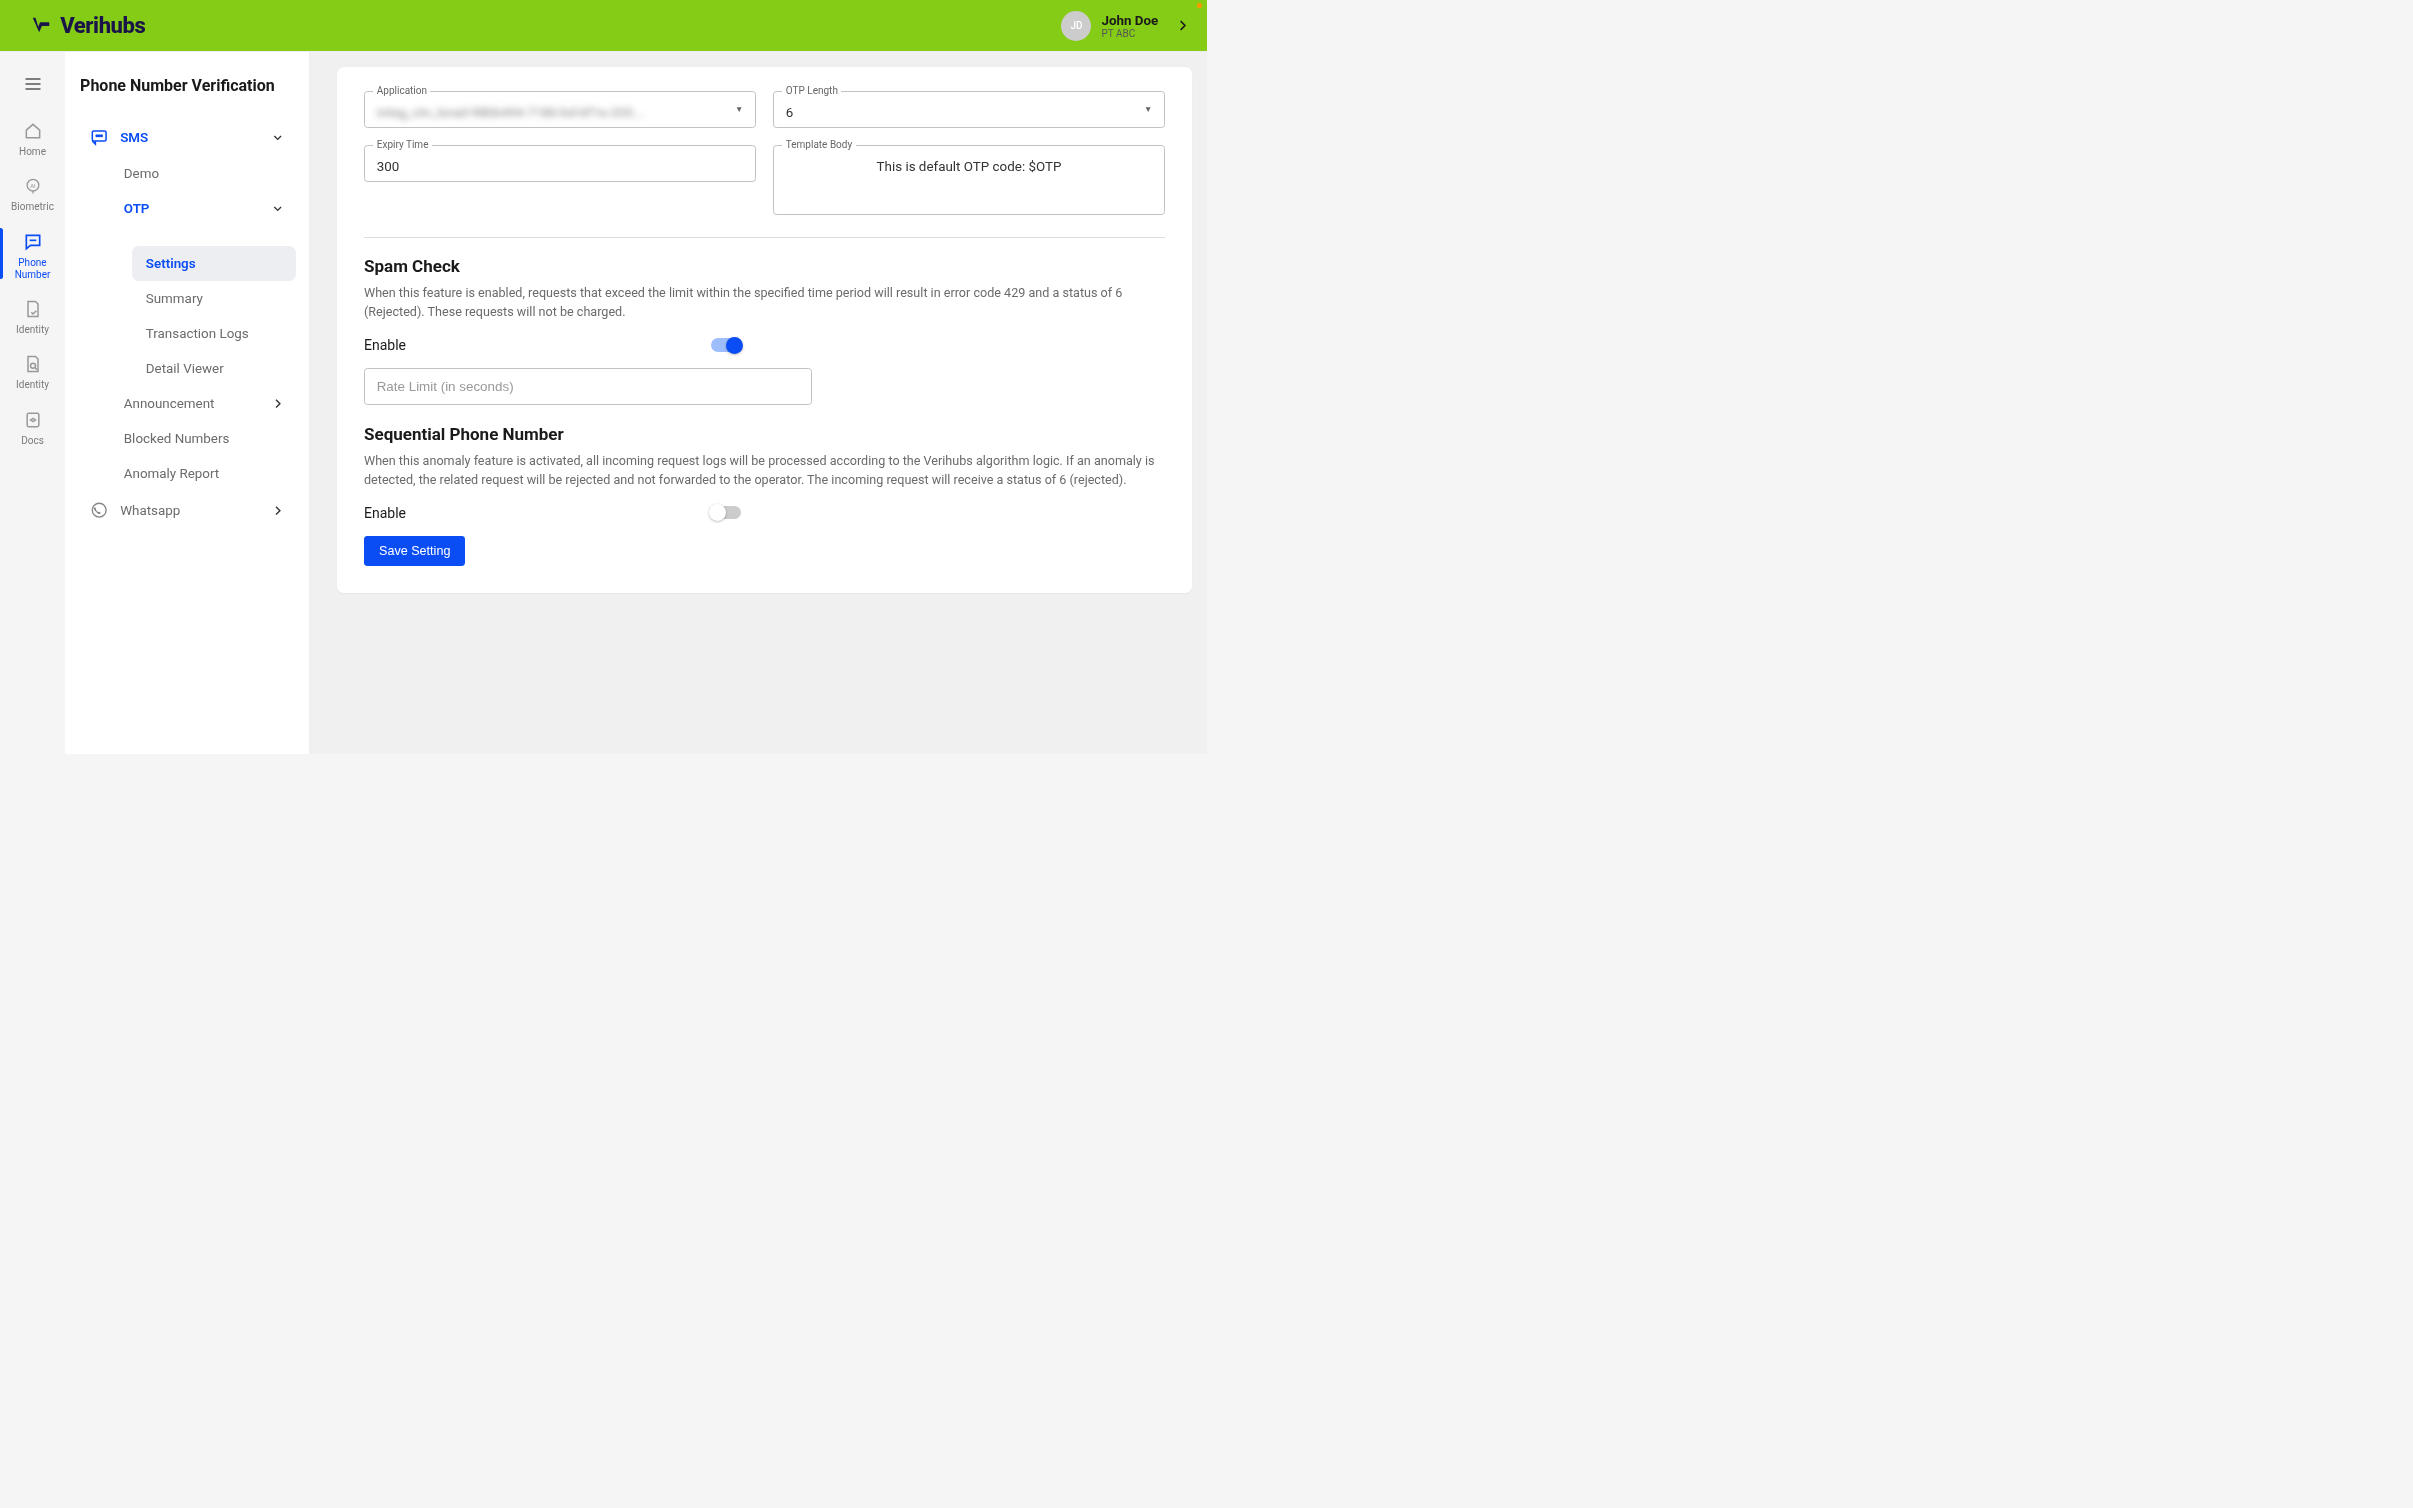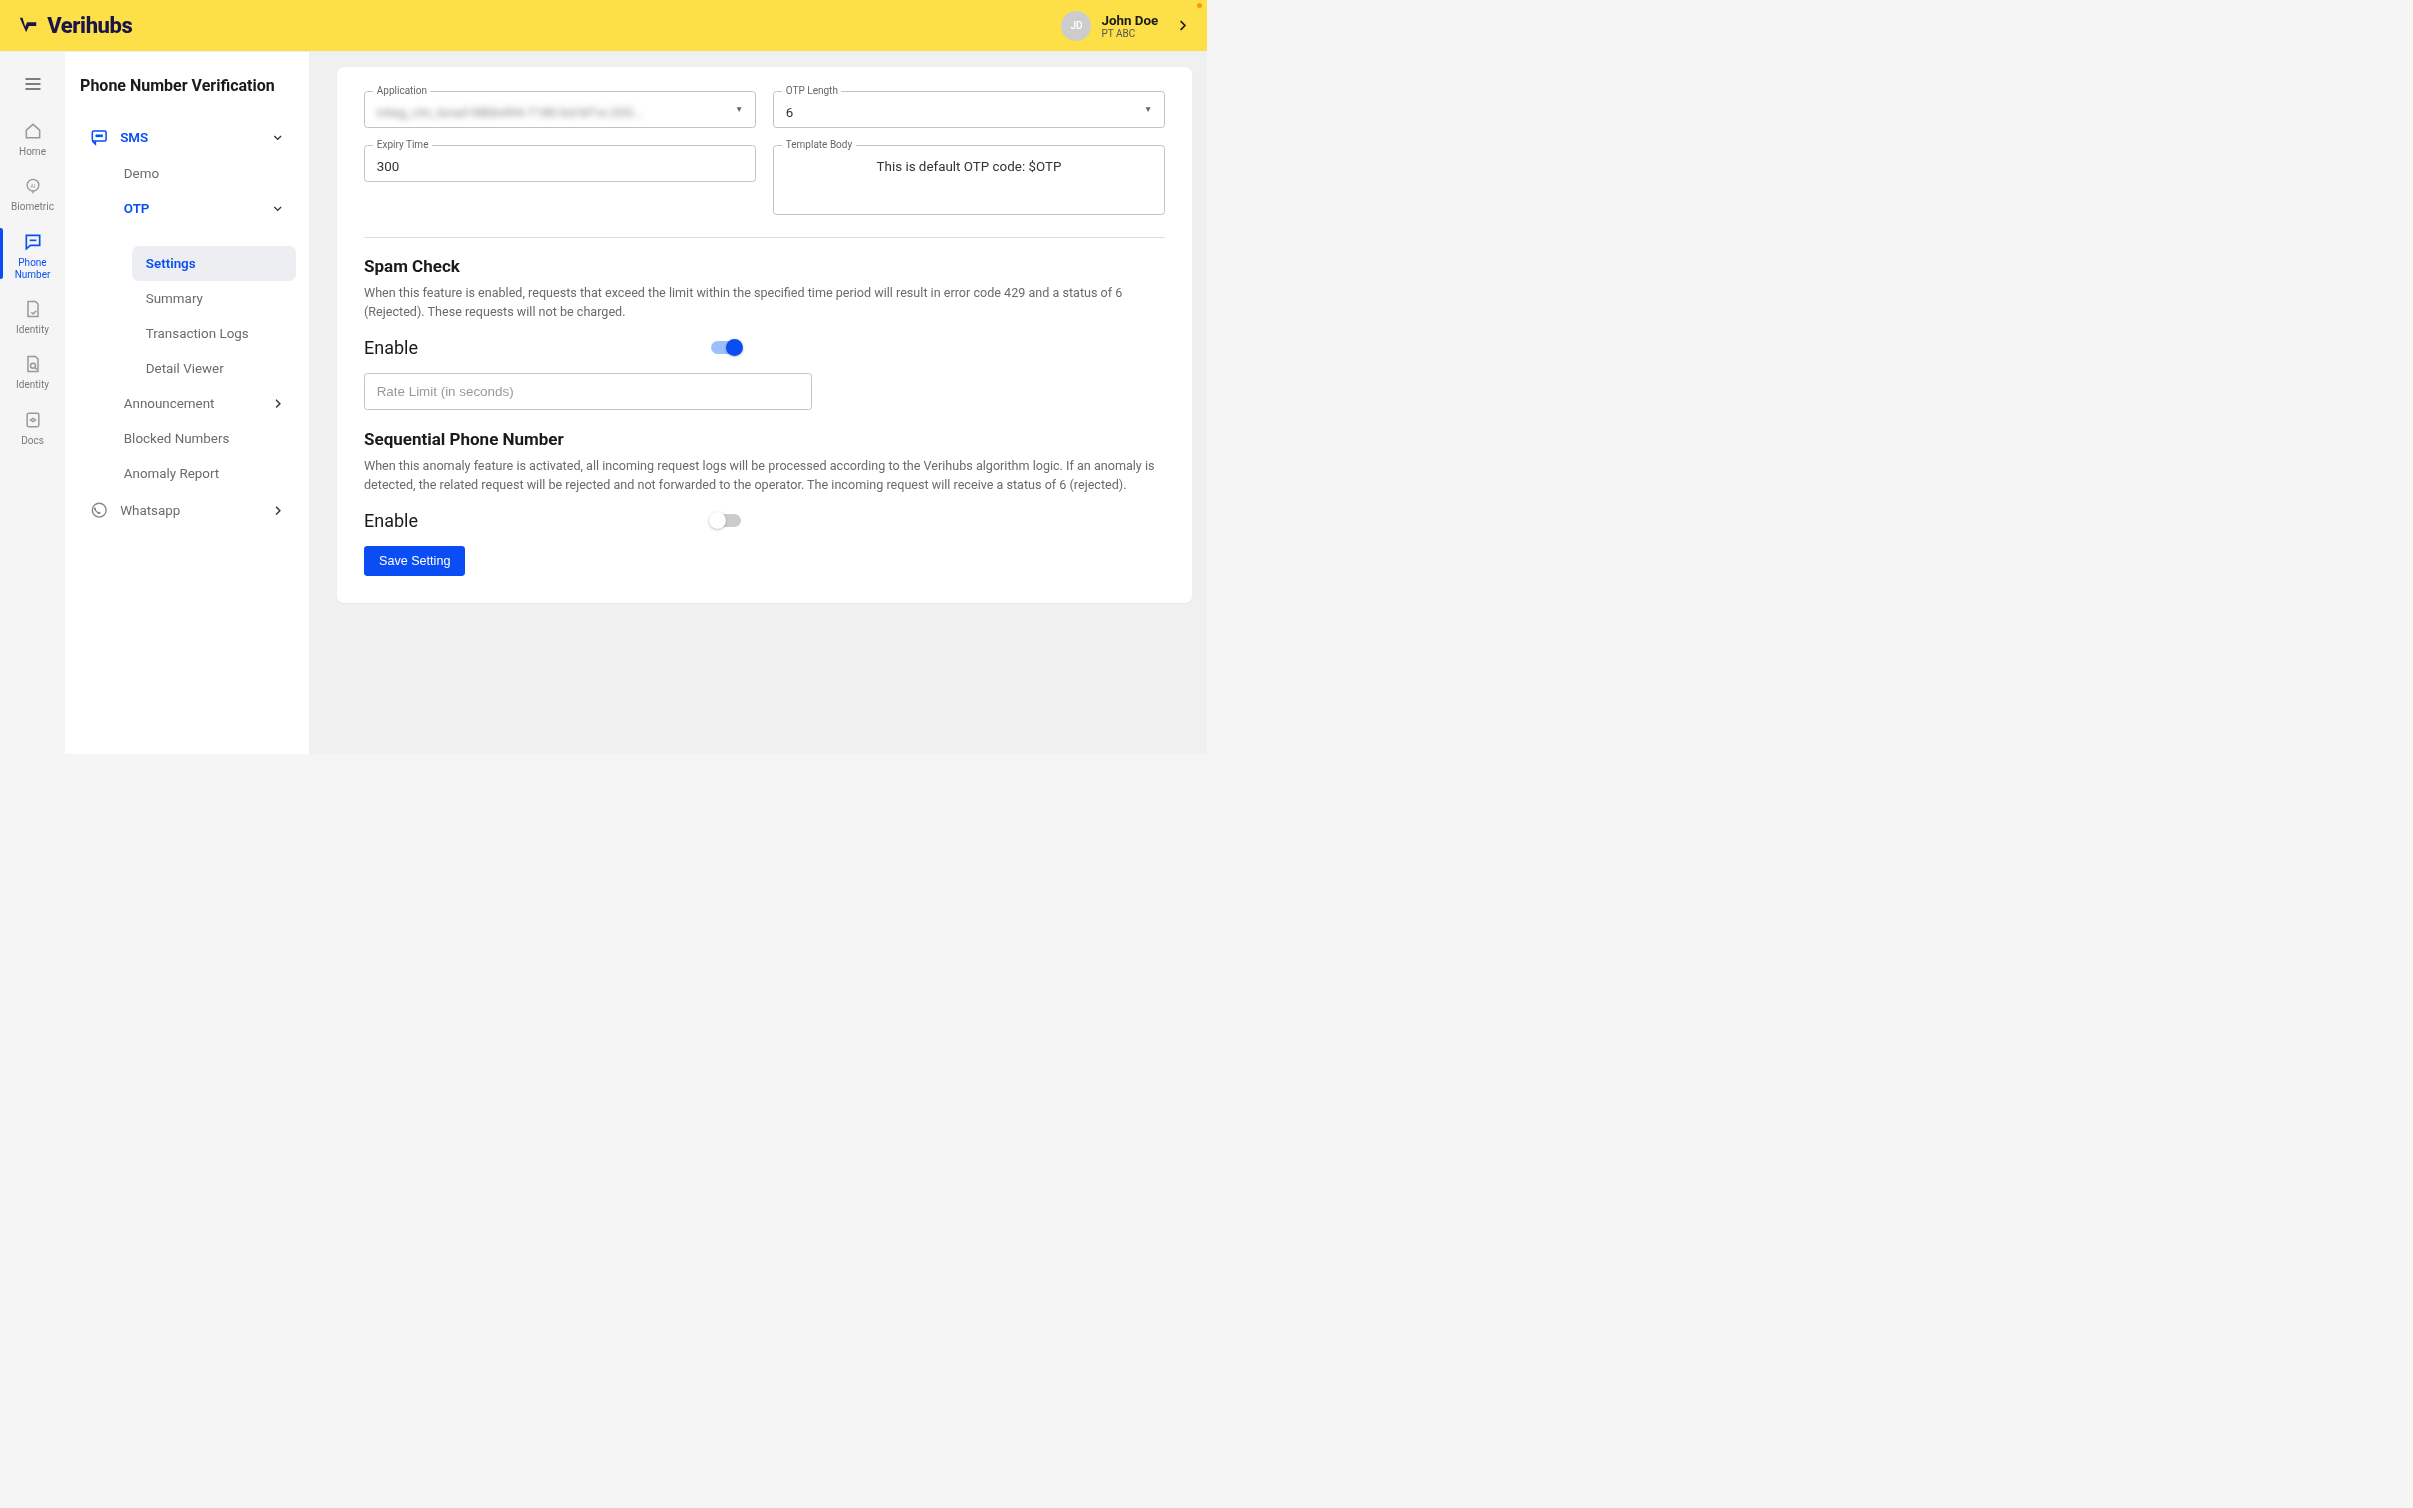--- a/index.html
+++ b/index.html
@@ -8,25 +8,25 @@
   background: #f5f5f5;
   width: 1207px;
   height: 754px;
   overflow: hidden;
   position: relative;
 }
 
 
 .header {
   height: 52px;
-  background: #fde047;
+  background: #84cc16;
   display: flex;
   align-items: center;
   justify-content: space-between;
-  padding: 0 17px 0 17px;
+  padding: 0 17px 0 30px;
   border-bottom: 0.8px solid #eee;
   gap: 28px;
 }
 .logo {
   display: flex;
   align-items: center;
   gap: 6.7px;
 }
 .logo-mark {
   width: 23.5px;
@@ -186,21 +186,21 @@
   font-size: 8.4px;
 }
 .field.textarea { min-height: 70px; }
 .field.textarea .field-value { min-height: 47px; text-align: center; }
 
 hr.sep { border: none; border-top: 0.8px solid #ddd; margin: 22px 0 18.4px; }
 
 .section-title { font-size: 17px; font-weight: 700; color: #1a1a1a; margin-bottom: 8.4px; }
 .section-desc { font-size: 12.6px; color: #6b6b6b; line-height: 1.5; margin-bottom: 15px; }
 .toggle-row { display: flex; align-items: center; justify-content: space-between; max-width: 377px; margin-bottom: 15px; }
-.toggle-label { font-size: 18px; color: #1a1a1a; }
+.toggle-label { font-size: 14px; color: #1a1a1a; }
 .switch { position: relative; width: 30px; height: 13.4px; background: #9dbefb; border-radius: 8.4px; cursor: pointer; }
 .switch .thumb { position: absolute; top: -1.7px; right: -1.7px; width: 17px; height: 17px; background: #0b4df5; border-radius: 50%; box-shadow: 0 0.8px 2.5px rgba(0,0,0,.3); }
 .switch.off { background: #ccc; }
 .switch.off .thumb { left: -1.7px; right: auto; background: #fff; }
 
 .input-plain {
   border: 0.8px solid #c2c2c2;
   border-radius: 3.4px;
   padding: 10px 11.7px;
   font-size: 13.4px;

